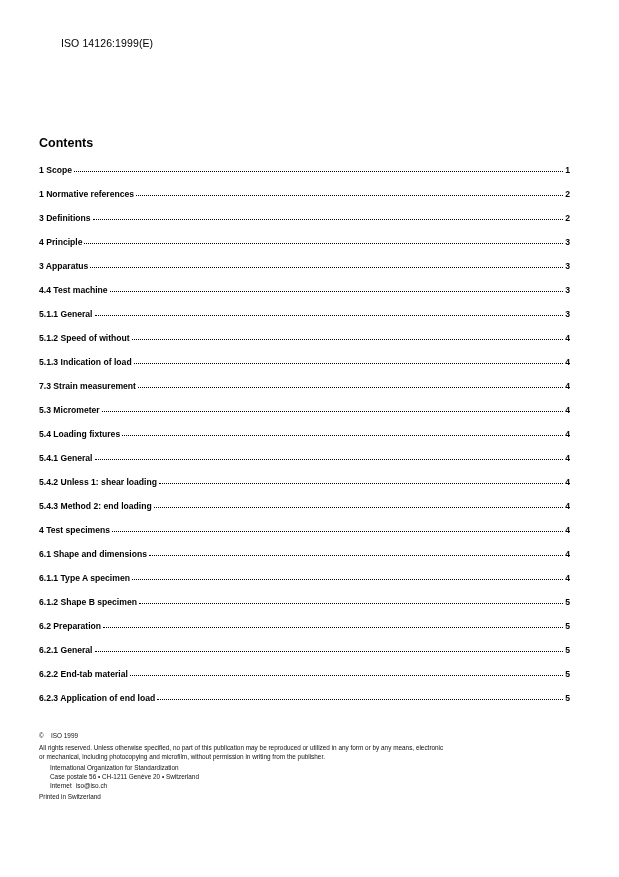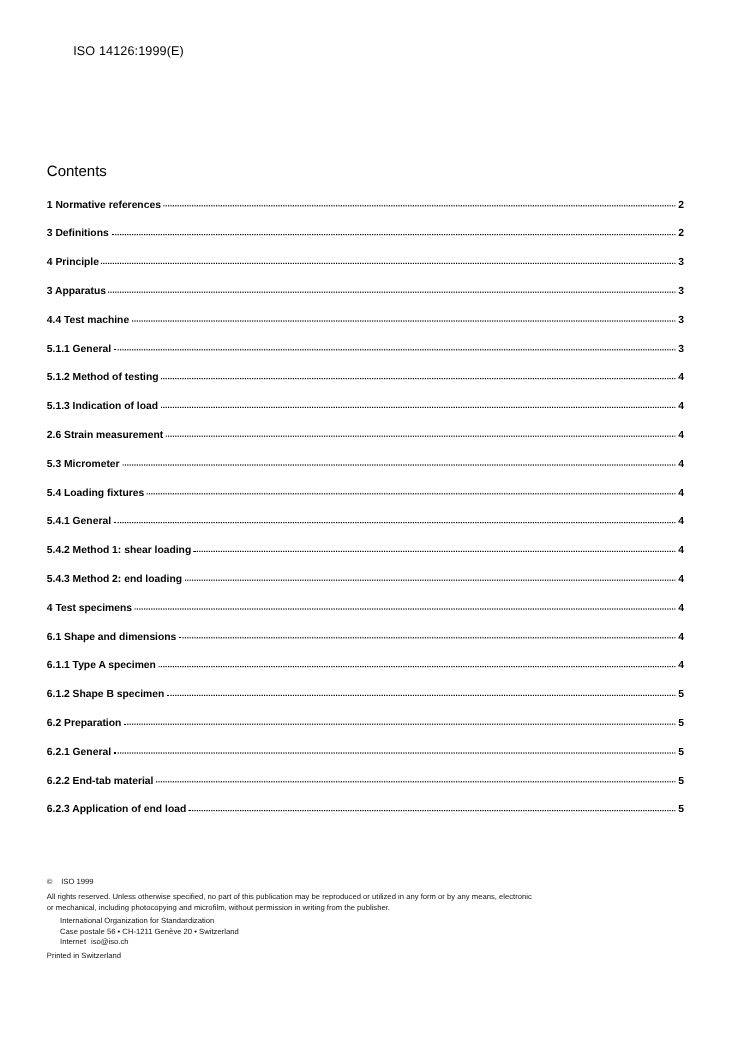--- a/index.html
+++ b/index.html
@@ -22,21 +22,21 @@
       font-size: 10.5px;
       font-weight: normal;
       letter-spacing: 0.1px;
       margin-left: 38px;
     }
     .contents-title {
       position: absolute;
       left: 39px;
       top: 136px;
       font-size: 12.5px;
-      font-weight: normal;
+      font-weight: bold;
     }
     .toc {
       position: absolute;
       left: 39px;
       top: 163px;
       width: 531px;
       margin: 0;
       padding: 0;
       list-style: none;
     }
@@ -110,20 +110,25 @@
   </style>
 </head>
 <body>
 
 <div class="doc-id">ISO 14126:1999(E)</div>
 
 <div class="contents-title">Contents</div>
 
 <ul class="toc">
   <li class="toc-row">
+      <span class="toc-label">1 Scope</span>
+      <span class="toc-leader"></span>
+      <span class="toc-page">1</span>
+    </li>
+  <li class="toc-row">
       <span class="toc-label">1 Normative references</span>
       <span class="toc-leader"></span>
       <span class="toc-page">2</span>
     </li>
   <li class="toc-row">
       <span class="toc-label">3 Definitions</span>
       <span class="toc-leader"></span>
       <span class="toc-page">2</span>
     </li>
   <li class="toc-row">
@@ -140,51 +145,51 @@
       <span class="toc-label">4.4 Test machine</span>
       <span class="toc-leader"></span>
       <span class="toc-page">3</span>
     </li>
   <li class="toc-row">
       <span class="toc-label">5.1.1 General</span>
       <span class="toc-leader"></span>
       <span class="toc-page">3</span>
     </li>
   <li class="toc-row">
-      <span class="toc-label">5.1.2 Method of testing</span>
+      <span class="toc-label">5.1.2 Speed of without</span>
       <span class="toc-leader"></span>
       <span class="toc-page">4</span>
     </li>
   <li class="toc-row">
       <span class="toc-label">5.1.3 Indication of load</span>
       <span class="toc-leader"></span>
       <span class="toc-page">4</span>
     </li>
   <li class="toc-row">
-      <span class="toc-label">2.6 Strain measurement</span>
+      <span class="toc-label">7.3 Strain measurement</span>
       <span class="toc-leader"></span>
       <span class="toc-page">4</span>
     </li>
   <li class="toc-row">
       <span class="toc-label">5.3 Micrometer</span>
       <span class="toc-leader"></span>
       <span class="toc-page">4</span>
     </li>
   <li class="toc-row">
       <span class="toc-label">5.4 Loading fixtures</span>
       <span class="toc-leader"></span>
       <span class="toc-page">4</span>
     </li>
   <li class="toc-row">
       <span class="toc-label">5.4.1 General</span>
       <span class="toc-leader"></span>
       <span class="toc-page">4</span>
     </li>
   <li class="toc-row">
-      <span class="toc-label">5.4.2 Method 1: shear loading</span>
+      <span class="toc-label">5.4.2 Unless 1: shear loading</span>
       <span class="toc-leader"></span>
       <span class="toc-page">4</span>
     </li>
   <li class="toc-row">
       <span class="toc-label">5.4.3 Method 2: end loading</span>
       <span class="toc-leader"></span>
       <span class="toc-page">4</span>
     </li>
   <li class="toc-row">
       <span class="toc-label">4 Test specimens</span>

